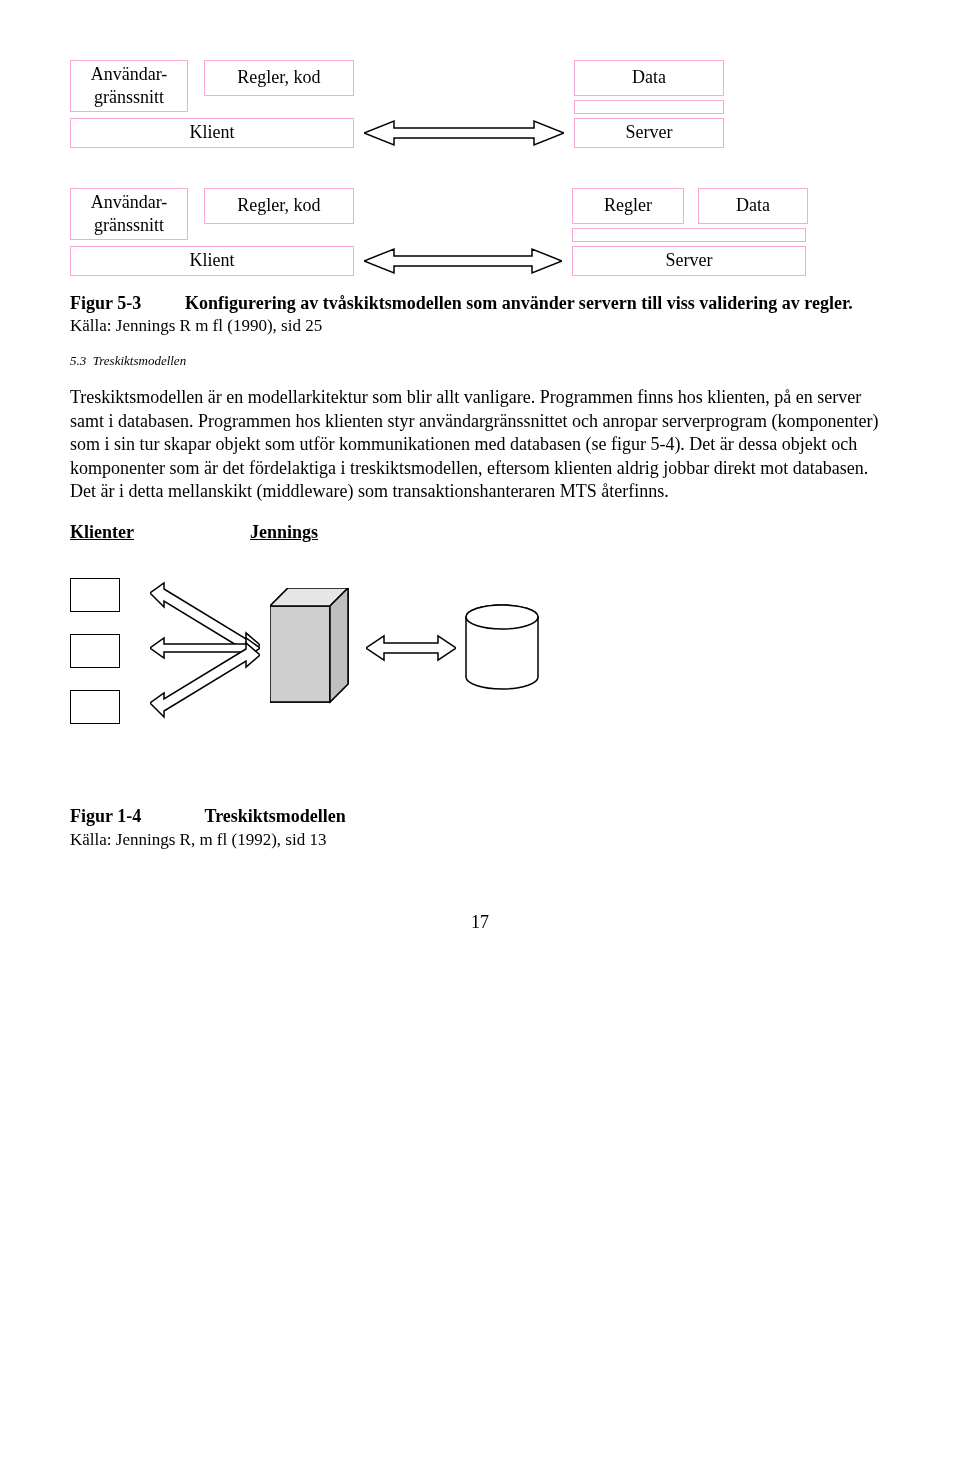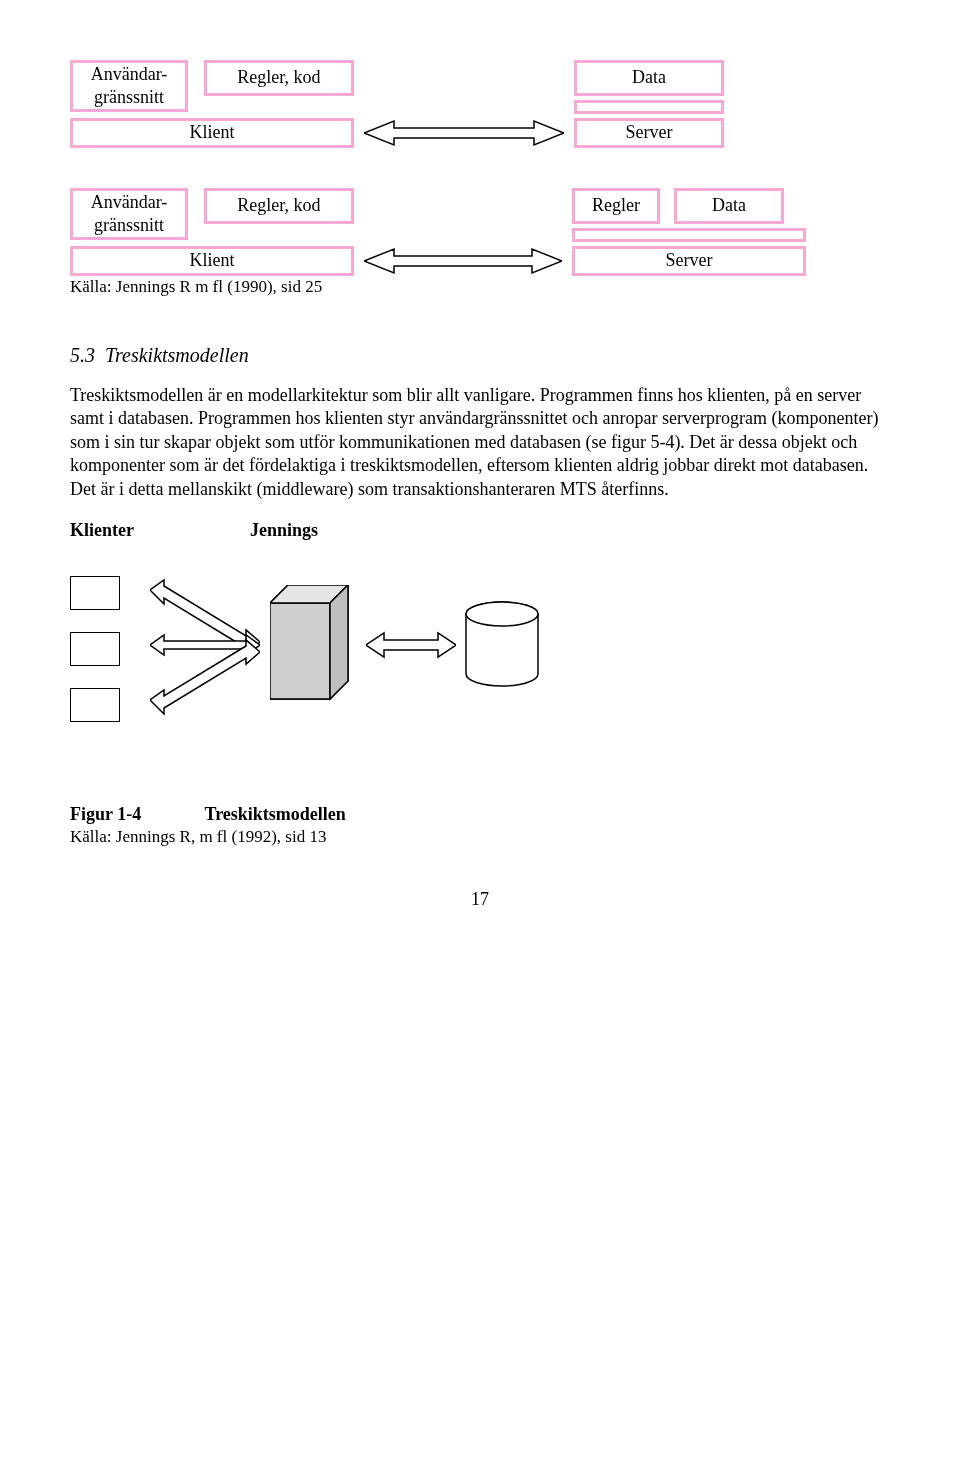--- a/index.html
+++ b/index.html
@@ -7,52 +7,52 @@
     padding: 60px 70px;
     font-family: "Times New Roman", Times, serif;
     font-size: 18px;
     line-height: 1.3;
     color: #000;
     background: #fff;
     width: 960px;
     box-sizing: border-box;
   }
   .box {
-    border: 3px solid #f9a8d4;
+    border: 1px solid #f9a8d4;
     display: inline-flex;
     align-items: center;
     justify-content: center;
     text-align: center;
     box-sizing: border-box;
     background: #fff;
   }
   .row {
     display: flex;
     align-items: stretch;
   }
   .gap-col { width: 16px; }
   .dbl-arrow svg { display: block; }
   .fig-line { margin-top: 16px; }
   .fig-line b { font-weight: bold; }
   .fig-label { display: inline-block; min-width: 95px; font-weight: bold; }
   .src { font-size: 17px; }
-  .section-head { font-style: italic; font-size: 20px; margin: 44px 0 16px; }
+  .section-head { font-style: italic; font-size: 13px; margin: 16px 0 16px; }
   .para { margin: 0 0 18px; text-align: left; }
   .klient-head { display: flex; gap: 90px; margin-top: 14px; }
-  .klient-head > div { font-weight: normal; }
+  .klient-head > div { font-weight: normal; text-decoration: underline; }
   .small-box {
     border: 1px solid #000;
     width: 50px;
     height: 34px;
     background: #fff;
     box-sizing: border-box;
   }
   .col-stack { display: flex; flex-direction: column; gap: 22px; }
   .assembly { display: flex; align-items: center; margin-top: 28px; }
-  .pagenum { text-align: center; margin-top: 40px; font-size: 18px; }
+  .pagenum { text-align: center; margin-top: 60px; font-size: 18px; }
 </style>
 </head>
 <body>
 
 <div>
   <div class="row">
     <div class="box" style="width:118px;height:52px;white-space:pre-line">Användar-
 gränssnitt</div>
     <div class="gap-col"></div>
     <div class="box" style="width:150px;height:36px">Regler, kod</div>
@@ -79,38 +79,42 @@
 
 <div>
   <div class="row">
     <div class="box" style="width:118px;height:52px;white-space:pre-line">Användar-
 gränssnitt</div>
     <div class="gap-col"></div>
     <div class="box" style="width:150px;height:36px">Regler, kod</div>
     <div style="width:218px"></div>
     <div style="display:flex;flex-direction:column;align-items:stretch">
       <div class="row">
-        <div class="box" style="width:88px;height:36px">Regler</div>
+        <div class="box" style="width:112px;height:36px">Regler</div>
         <div style="width:14px"></div>
         <div class="box" style="width:110px;height:36px">Data</div>
       </div>
       <div style="height:4px"></div>
       <div class="box" style="width:234px;height:14px"></div>
     </div>
   </div>
   <div class="row" style="margin-top:4px;align-items:center">
     <div class="box" style="width:284px;height:30px">Klient</div>
     <div class="dbl-arrow" style="margin:0 10px">
       <svg width="198" height="30" viewBox="0 0 198 30">
         <polygon points="0,15 30,3 30,10 168,10 168,3 198,15 168,27 168,20 30,20 30,27" fill="#fff" stroke="#000" stroke-width="1.5"></polygon>
       </svg>
     </div>
     <div class="box" style="width:234px;height:30px">Server</div>
   </div>
 
+  <div class="fig-line" style="display:flex;align-items:flex-start">
+    <span class="fig-label" style="flex:0 0 115px">Figur 5-3</span>
+    <b style="flex:1">Konfigurering av tvåskiktsmodellen som använder servern till viss validering av regler.</b>
+  </div>
   <div class="src">Källa: Jennings R m fl (1990), sid 25</div>
 </div>
 
 <div class="section-head">
   <span>5.3</span>&nbsp;&nbsp;<span>Treskiktsmodellen</span>
 </div>
 
 <p class="para">Treskiktsmodellen är en modellarkitektur som blir allt vanligare. Programmen finns hos klienten, på en server samt i databasen. Programmen hos klienten styr användargränssnittet och anropar serverprogram (komponenter) som i sin tur skapar objekt som utför kommunikationen med databasen (se figur 5-4). Det är dessa objekt och komponenter som är det fördelaktiga i treskiktsmodellen, eftersom klienten aldrig jobbar direkt mot databasen. Det är i detta mellanskikt (middleware) som transaktionshanteraren MTS återfinns.</p>
 
 <div class="klient-head">

